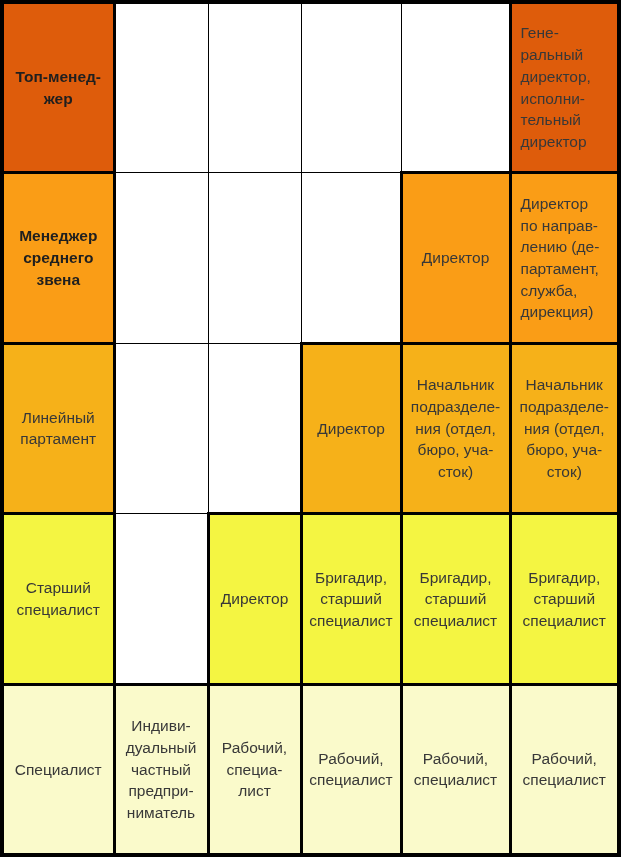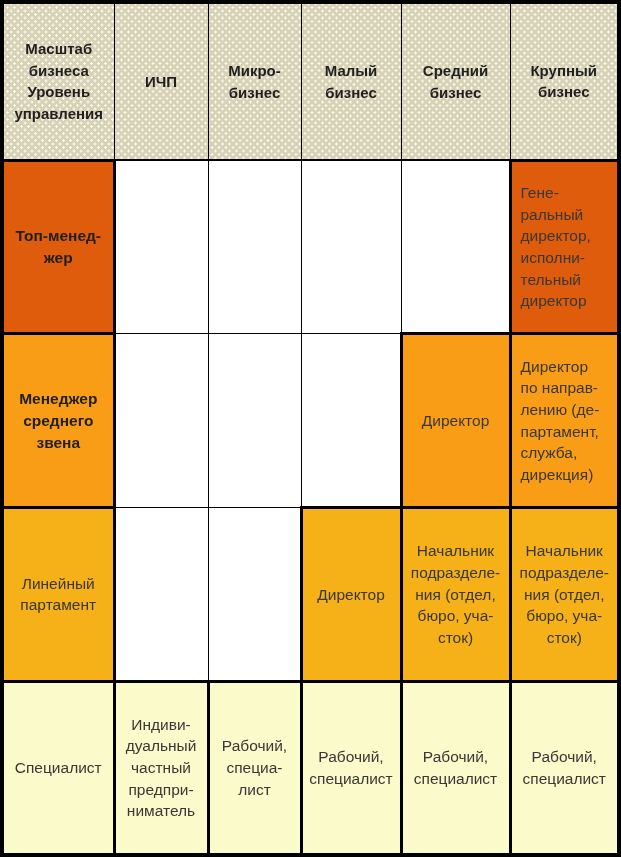--- a/index.html
+++ b/index.html
@@ -56,35 +56,20 @@
   <table class="matrix">
     <colgroup>
       <col style="width:112px">
         <col style="width:94px">
         <col style="width:93px">
       <col style="width:100px">
         <col style="width:109px">
         <col>
     </colgroup>
     <tbody>
-        <tr style="height:132px">
-      <th class="hdr">Масштаб
-бизнеса
-Уровень
-управления</th>
-      <th class="hdr">ИЧП</th>
-      <th class="hdr">Микро-
-бизнес</th>
-      <th class="hdr">Малый
-бизнес</th>
-      <th class="hdr">Средний
-бизнес</th>
-      <th class="hdr">Крупный
-бизнес</th>
-    </tr>
 
     <tr style="height:145px">
       <td class="lvl1 rowlabel-bold">Топ-менед-
 жер</td>
       <td class="empty"></td>
       <td class="empty"></td>
       <td class="empty"></td>
       <td class="empty"></td>
       <td class="lvl1 left">Гене-
 ральный
@@ -121,20 +106,35 @@
 ния (отдел,
 бюро, уча-
 сток)</td>
       <td class="lvl3">Начальник
 подразделе-
 ния (отдел,
 бюро, уча-
 сток)</td>
     </tr>
 
+    <tr style="height:145px">
+      <td class="lvl4">Старший
+специалист</td>
+      <td class="empty"></td>
+      <td class="lvl4">Директор</td>
+      <td class="lvl4">Бригадир,
+старший
+специалист</td>
+      <td class="lvl4">Бригадир,
+старший
+специалист</td>
+      <td class="lvl4">Бригадир,
+старший
+специалист</td>
+    </tr>
 
     <tr style="height:145px">
       <td class="lvl5">Специалист</td>
       <td class="lvl5">Индиви-
 дуальный
 частный
 предпри-
 ниматель</td>
       <td class="lvl5">Рабочий,
 специа-

